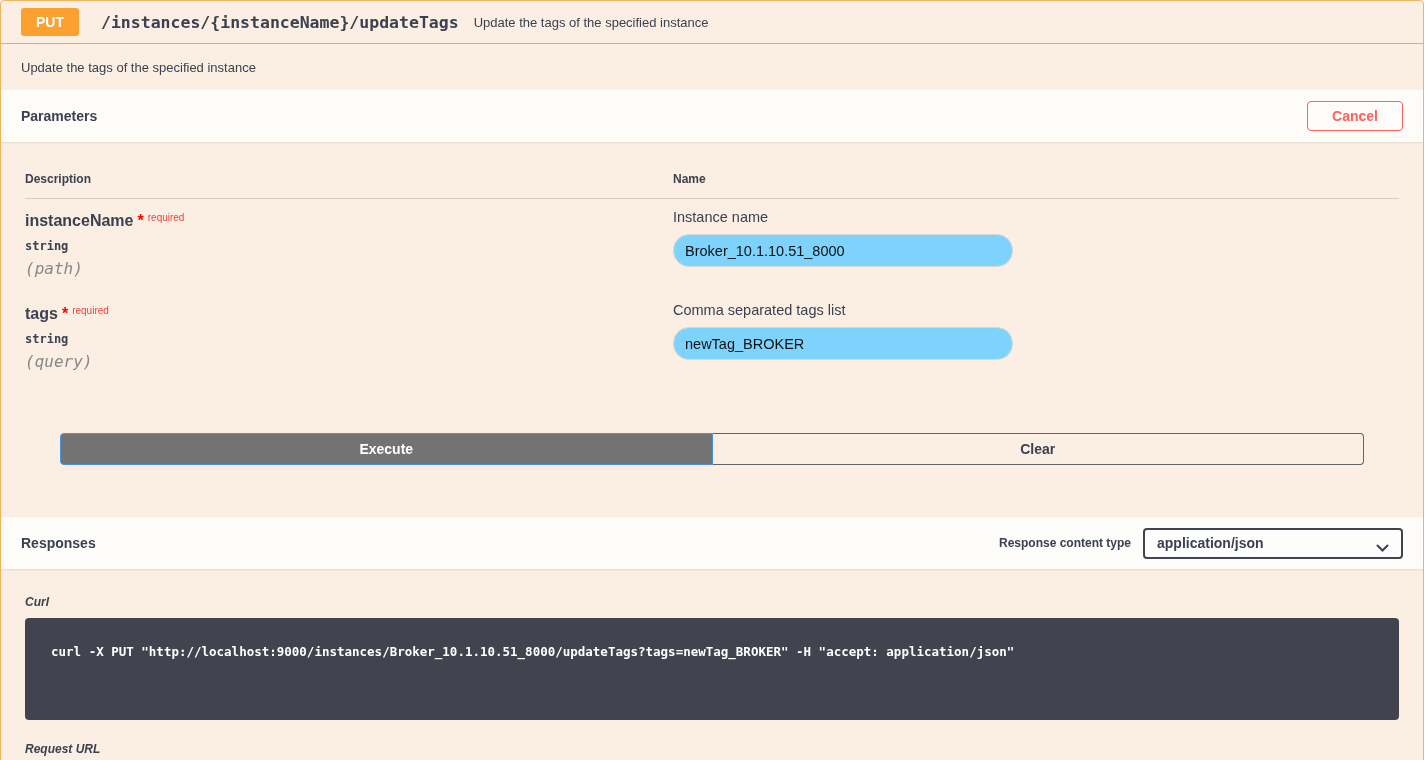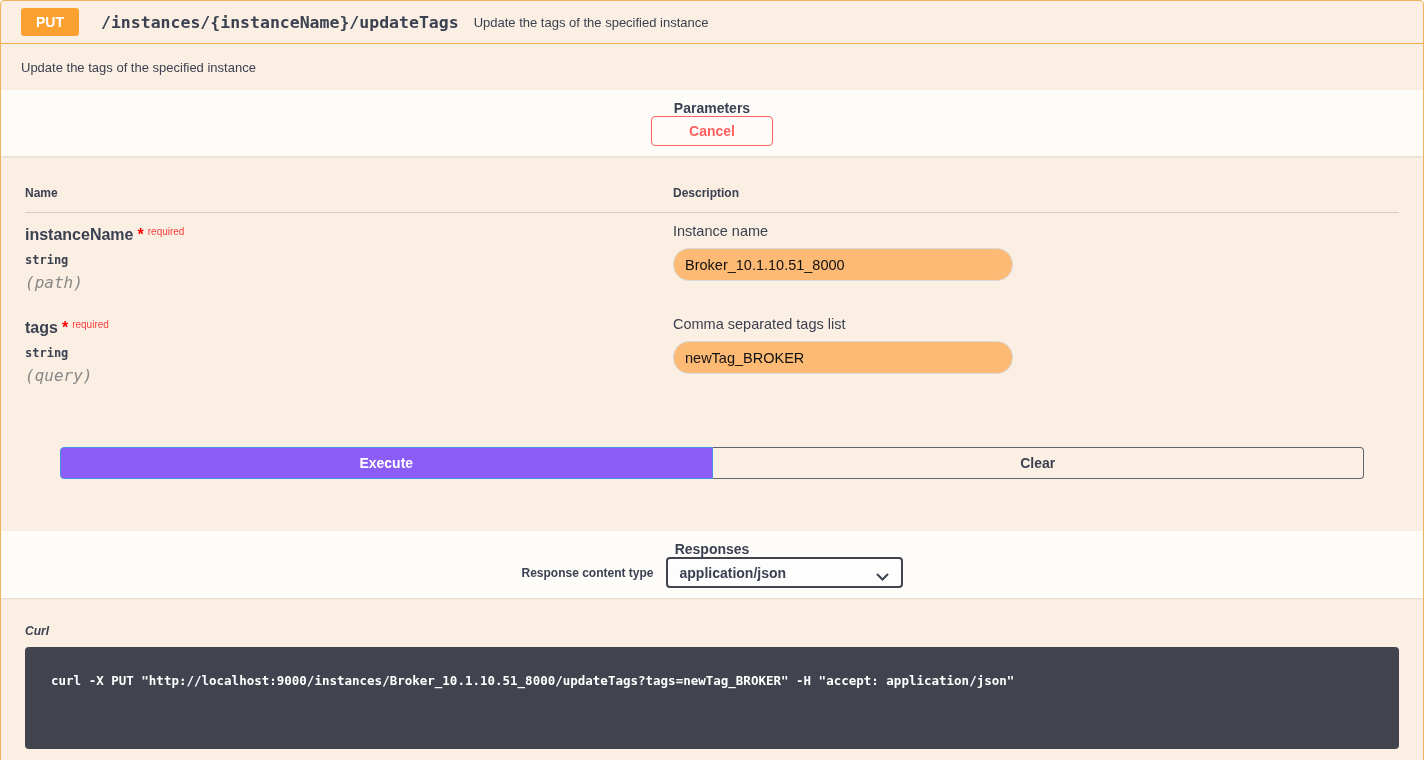--- a/index.html
+++ b/index.html
@@ -36,28 +36,27 @@
   .opblock-summary-desc { font-size: 13px; margin-left: 15px; }
   
   .opblock-description { padding: 16px 20px 15px; font-size: 13px; }
   
   .section-header {
     display: flex; align-items: center; justify-content: space-between;
     padding: 10px 20px;
     min-height: 52px;
     background: rgba(255,255,255,.8);
     box-shadow: 0 1px 2px rgba(0,0,0,.1);
-    flex-direction: column;
   }
   .section-title { font-size: 14px; font-weight: bold; }
   .btn-cancel {
     border: 1px solid #ff6060; color: #ff6060;
     background: transparent; font-weight: bold; font-size: 14px;
     font-family: "Liberation Sans", sans-serif;
-    padding: 6px 37px; border-radius: 4px; cursor: pointer;
+    padding: 6px 24px; border-radius: 4px; cursor: pointer;
   }
   
   .table-container { padding: 30px 24px 20px; }
   .param-grid { display: grid; grid-template-columns: 648px 1fr; }
   .thead-cell {
     font-size: 12px; font-weight: bold;
     padding-bottom: 12px;
     border-bottom: 1px solid rgba(59,65,81,.2);
   }
   .name-cell { padding: 13px 0 14px; }
@@ -72,44 +71,44 @@
   .param-in {
     font-family: "DejaVu Sans Mono", monospace;
     font-size: 16px; font-style: italic; color: #888; margin-top: 6px;
   }
   .param-desc { font-size: 14.5px; margin: 2px 0 9px; }
   .param-input {
     width: 340px; height: 33px;
     border: 1px solid #d9d9d9; border-radius: 16px;
     padding: 0 11px; font-size: 14.5px; color: #111;
     font-family: "Liberation Sans", sans-serif;
-    background: #fdba74; outline: none;
+    background: #7dd3fc; outline: none;
   }
   
   .execute-wrapper { display: flex; margin: 48px 35px 32px; }
   .execute-wrapper button {
     flex: 1; font-weight: bold; font-size: 14px;
     font-family: "Liberation Sans", sans-serif;
     padding: 7px 0; cursor: pointer;
   }
   .btn-execute {
-    background: #8b5cf6; color: #fff;
+    background: #737373; color: #fff;
     border: 1px solid #4990e2;
     border-radius: 4px 0 0 4px;
   }
   .btn-clear {
     background: transparent; color: #3b4151;
     border: 1px solid #62646b; border-left: none;
     border-radius: 0 4px 4px 0;
   }
   
   .content-type-wrap { display: flex; align-items: center; }
   .content-type-label { font-size: 12px; font-weight: bold; margin-right: 12px; }
   .content-type-select {
-    width: 237px; height: 31px;
+    width: 260px; height: 31px;
     border: 2px solid #41444e; border-radius: 4px;
     background: #fdfdfd;
     display: flex; align-items: center;
     padding: 0 12px; font-weight: bold; font-size: 14px;
     position: relative; cursor: pointer;
   }
   .content-type-select .chev { position: absolute; right: 12px; top: 10px; }
   .responses-inner { padding: 26px 24px 0; }
   .block-label { font-size: 12px; font-weight: bold; font-style: italic; }
   .code-block {
@@ -136,22 +135,22 @@
 
   <div class="opblock-description">Update the tags of the specified instance</div>
 
   <div class="section-header">
     <span class="section-title">Parameters</span>
     <button class="btn-cancel">Cancel</button>
   </div>
 
   <div class="table-container">
     <div class="param-grid">
+      <div class="thead-cell">Description</div>
       <div class="thead-cell">Name</div>
-      <div class="thead-cell">Description</div>
 
       <div class="name-cell">
         <div>
           <span class="param-name">instanceName</span><span class="required-star">*</span><span class="required-label">required</span>
         </div>
         <div class="param-type">string</div>
         <div class="param-in">(path)</div>
       </div>
       <div class="desc-cell">
         <div class="param-desc">Instance name</div>

